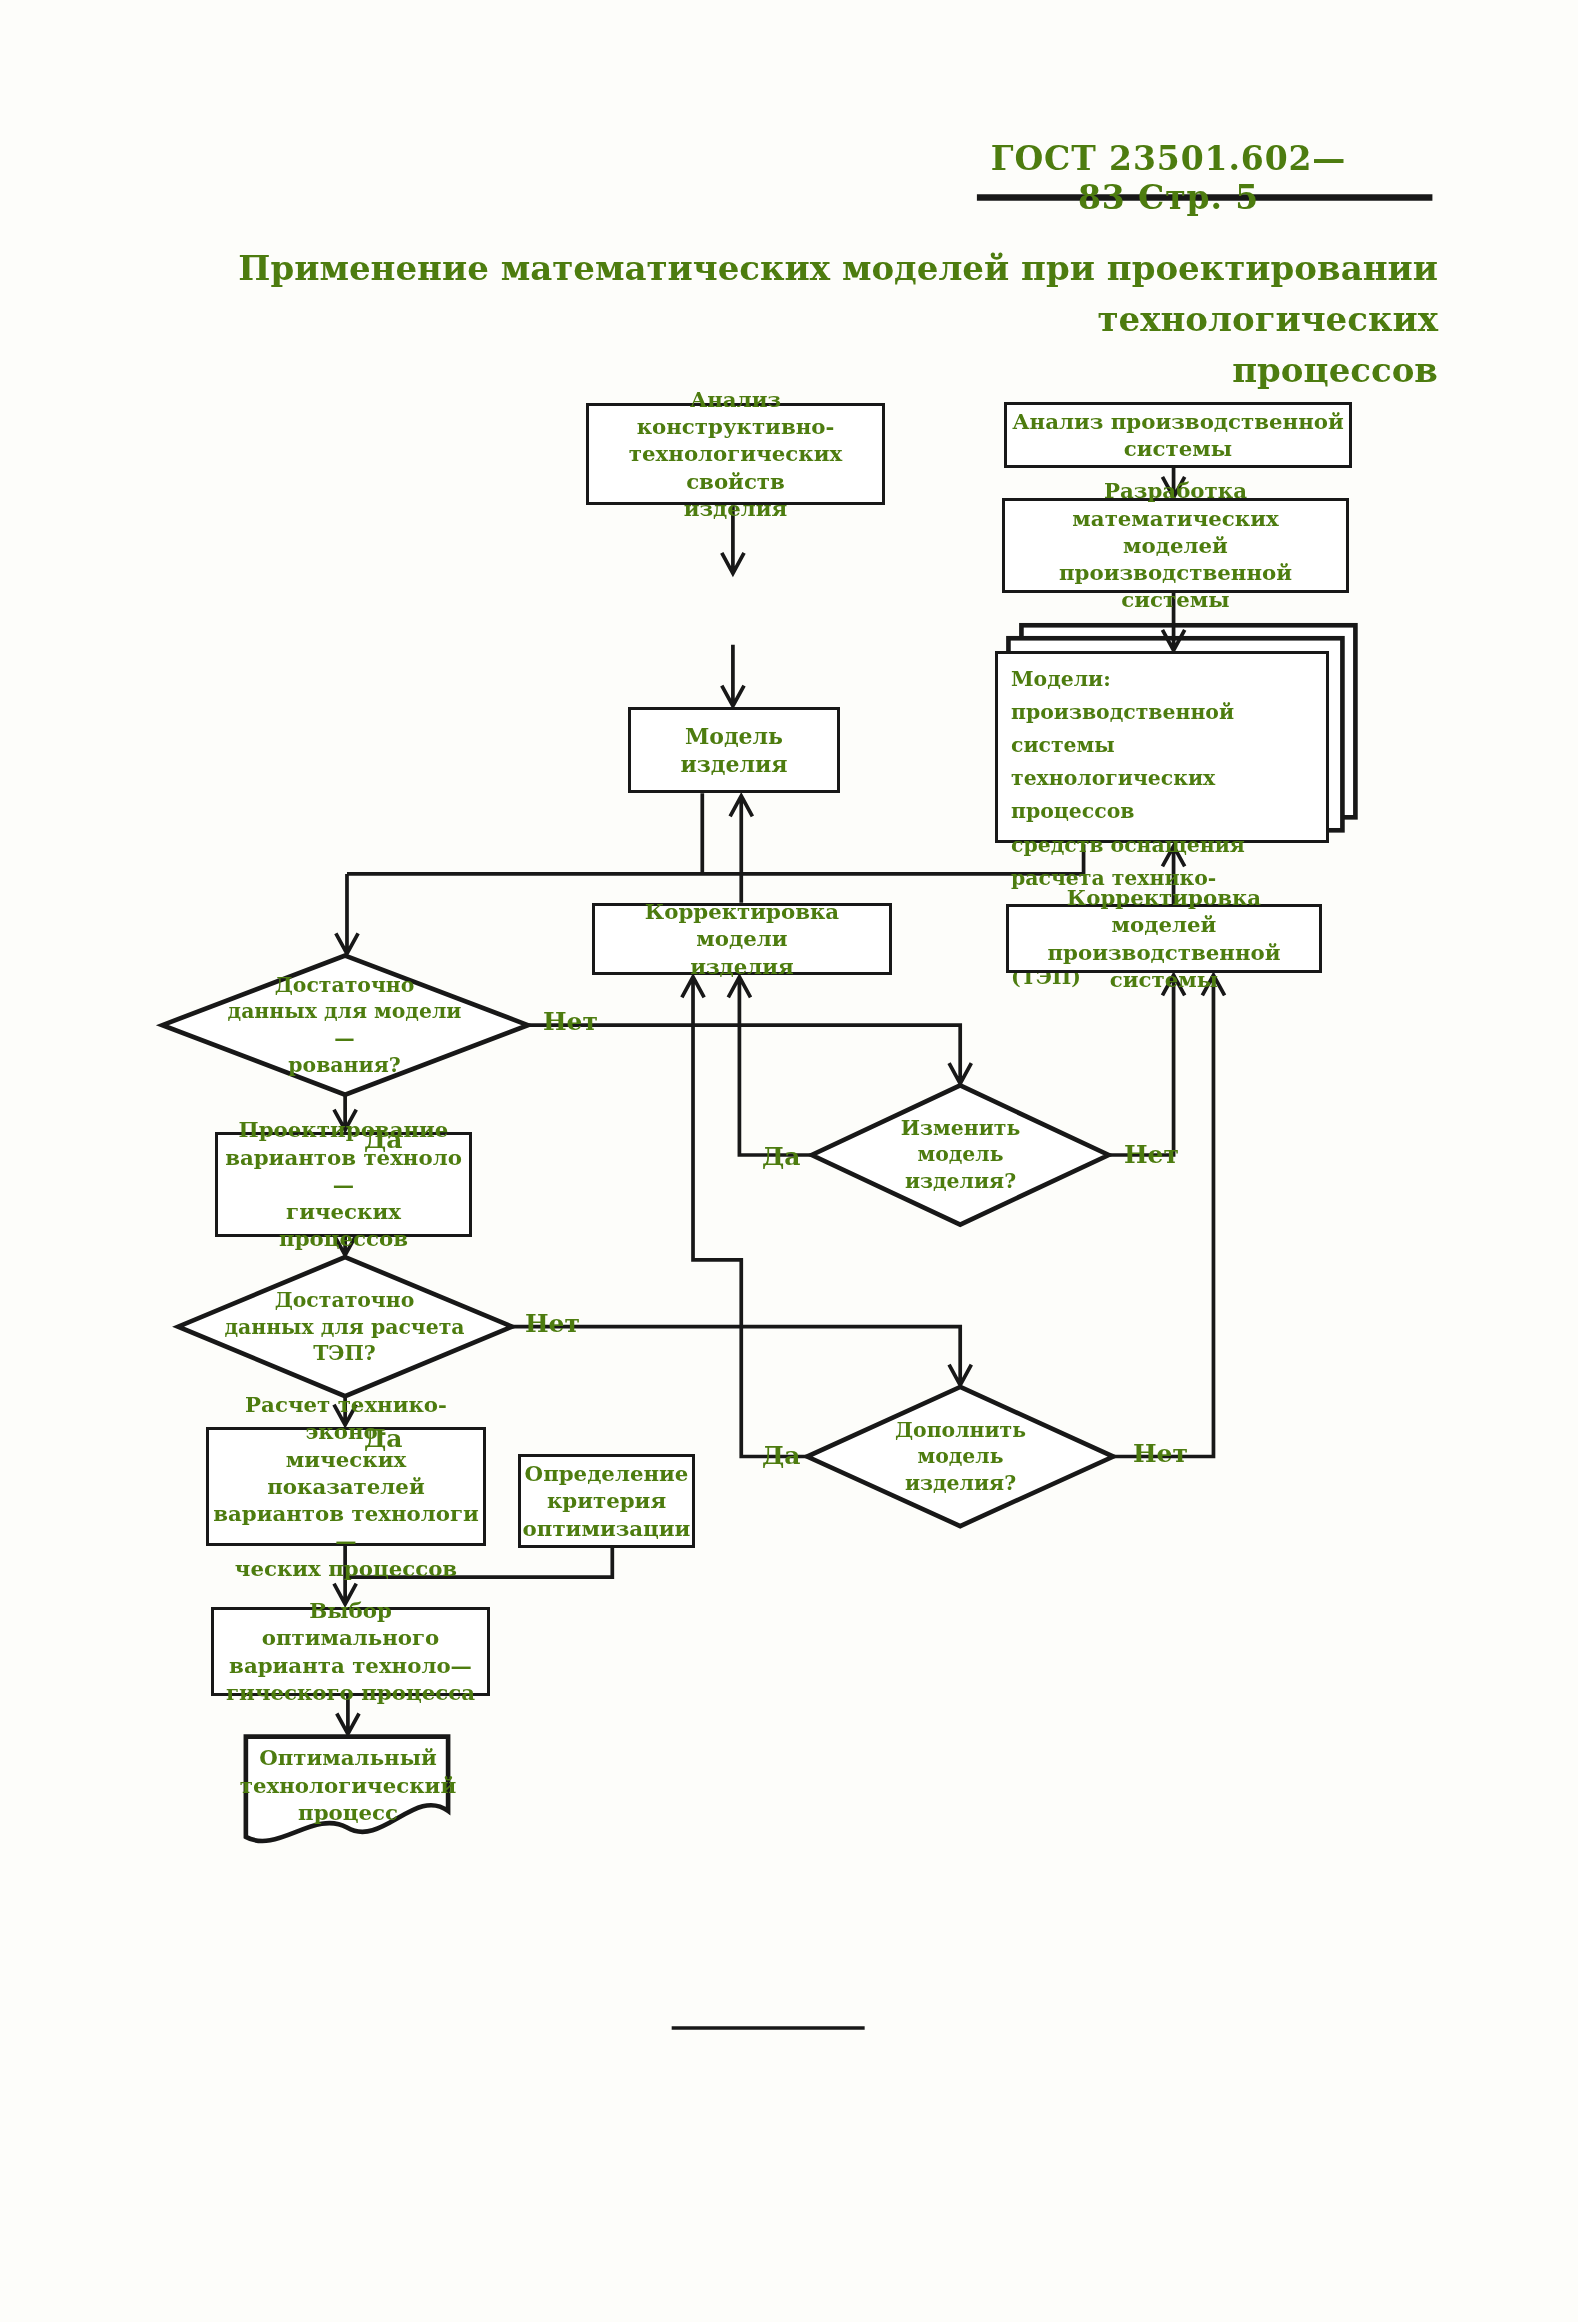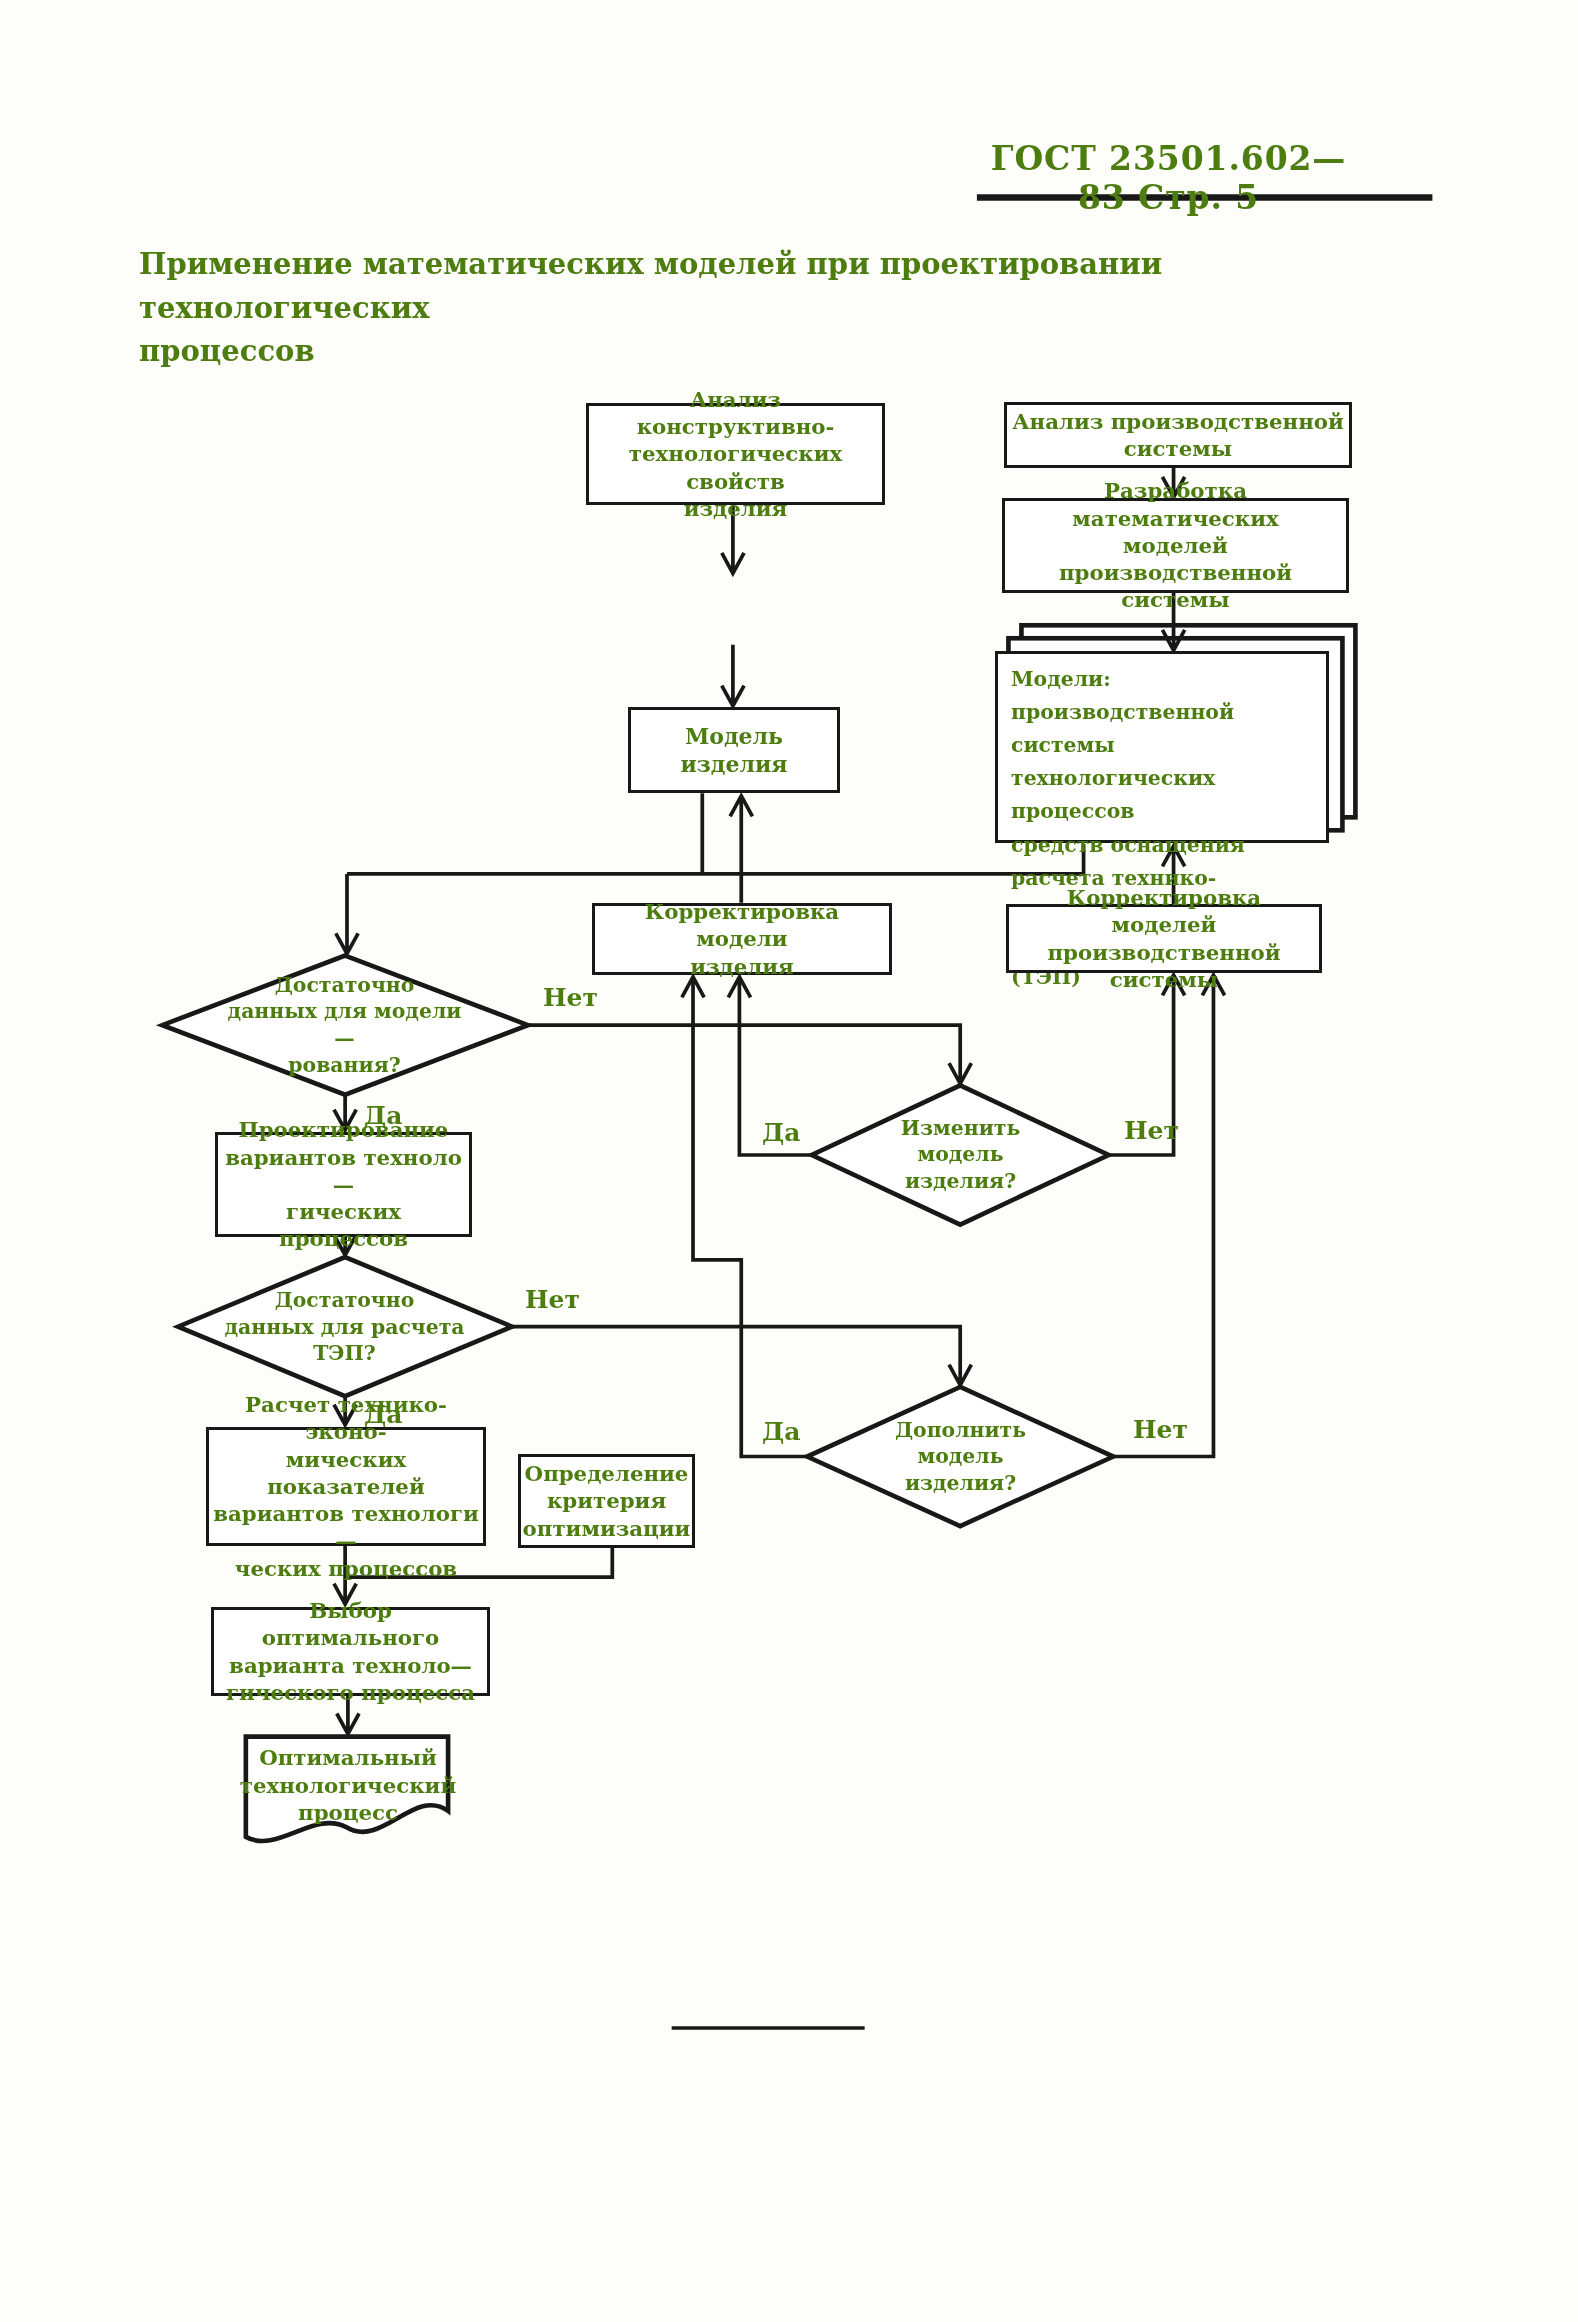--- a/index.html
+++ b/index.html
@@ -11,40 +11,40 @@
     color:#4d7c0f;
     overflow:hidden;
   }
   #wires{position:absolute;left:0;top:0;z-index:0;}
   .abs{position:absolute;z-index:1;box-sizing:border-box;}
   .bindtext{white-space:pre-wrap;}
   .hdr{
     font-size:33px;font-weight:700;text-align:center;letter-spacing:0.9px;
   }
   .title{
-    font-size:29px;font-weight:700;text-align:left;line-height:1.5;
+    font-size:34px;font-weight:700;text-align:right;line-height:1.5;
   }
   .node{
     border:3.7px solid #181818;background:#fff;
     display:flex;align-items:center;justify-content:center;
     text-align:center;font-weight:700;font-size:21.3px;line-height:1.28;
     padding:1.9px 3.7px;
   }
   .node-plain{ 
     display:flex;align-items:center;justify-content:center;
     text-align:center;font-weight:700;font-size:20.4px;line-height:1.3;
     background:transparent;
   }
   .node-stack{
     border:3.7px solid #181818;background:#fff;
     font-weight:700;font-size:20.4px;line-height:1.62;
     text-align:left;padding:9.3px 3.7px 5.6px 13px;
   }
   .yn{
-    font-weight:700;font-size:25px;line-height:1;
+    font-weight:700;font-size:25px;line-height:1;margin-top:24px;
   }
 </style>
 </head>
 <body>
 
 <div id="page">
 
   <svg id="wires" width="1579" height="2323" viewBox="0 0 1702 2504">
     <g stroke="#181818" fill="none" stroke-width="4">
 

